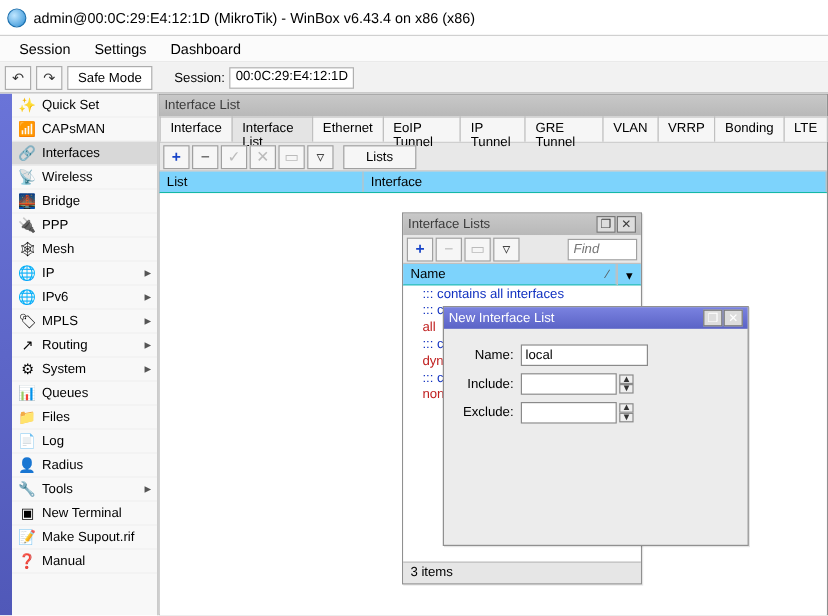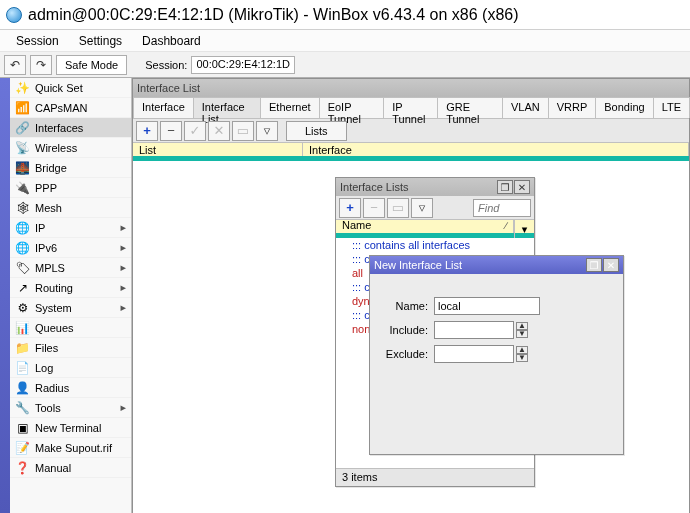--- a/index.html
+++ b/index.html
@@ -1,21 +1,21 @@
 <!DOCTYPE html>
 <html><head>
 <meta charset="utf-8">
 <style>
   * { box-sizing: border-box; margin: 0; padding: 0; }
   body { font-family: "Segoe UI", Tahoma, Arial, sans-serif; font-size: 11px; color: #000; background: #fff; width: 690px; height: 513px; overflow: hidden; }
 
   
   .titlebar { height: 30px; background: #fff; display: flex; align-items: center; padding: 0 6px; border-bottom: 1px solid #d0d0d0; }
   .titlebar .app-icon { width: 16px; height: 16px; border-radius: 50%; background: radial-gradient(circle at 35% 35%, #bfe6ff, #2a8dd4); margin-right: 6px; border:1px solid #1a6fae; }
-  .titlebar .title-text { color: #000; font-size: 16px; }
+  .titlebar .title-text { color: #000; font-size: 12px; }
 
   
   .menubar { height: 22px; background: #fbfbfb; display: flex; align-items: center; padding: 0 6px; border-bottom: 1px solid #e5e5e5; }
   .menubar .menuitem { padding: 2px 10px; color: #000; cursor: default; font-size:12px;text-align:right; }
 
   
   .toolbar { height: 26px; background: #f2f2f2; display: flex; align-items: center; padding: 0 4px; border-bottom: 1px solid #b0b0b0; gap:4px; }
   .tbtn { width: 22px; height: 20px; background: #f9f9f9; border: 1px solid #adadad; display:flex; align-items:center; justify-content:center; font-size:12px; color:#333;}
   .safe-mode { height: 20px; padding: 2px 8px; background:#fff; border:1px solid #adadad; font-size:11px;}
   .session-lbl { margin-left: 14px; font-size:11px;}
@@ -45,21 +45,21 @@
   .tabs .tab { padding:3px 8px; border:1px solid #c0c0c0; border-bottom:none; background:#f6f6f6; margin-right:-1px; font-size:11px; cursor:default;}
   .tabs .tab.active { background:#e4e4e4; font-weight:normal;}
 
   
   .btnrow { display:flex; align-items:center; height:24px; border-bottom:1px solid #c0c0c0; padding:2px 3px; gap:2px; background:#e8e8e8;}
   .sqbtn { width:22px; height:20px; border:1px solid #a0a0a0; background:#f6f6f6; display:flex; align-items:center; justify-content:center; font-size:13px; color:#444;}
   .sqbtn.blue { color:#1844c8; font-weight:bold;}
   .wide-btn { height:20px; border:1px solid #a0a0a0; background:#f6f6f6; padding:0 18px; font-size:11px; margin-left:6px;}
 
   
-  .thead { display:flex; height:18px; background:#fef9c3; border-bottom:5px solid #14b8a6;}
+  .thead { display:flex; height:18px; background:#7dd3fc; border-bottom:1px solid #14b8a6;}
   .thead .col { border-right:1px solid #c0c0c0; padding:2px 6px; font-size:11px; display:flex; align-items:center;}
   .tbody { background:#fff; }
 
   
   .find-input { width:58px; height:18px; border:1px solid #a0a0a0; background:#fff; color:#8a8a8a; font-style:italic; padding:0 4px; margin-left:auto; font-size:11px;}
   .name-col { flex:1; display:flex; align-items:flex-end; padding:2px 6px; border-right:1px solid #c0c0c0;}
   .name-col .sort { margin-left:auto; color:#555; font-size:10px;}
   .dd-btn { width:20px; height:18px; border-left:1px solid #c0c0c0; display:flex; align-items:center; justify-content:center;}
   .listrow { padding:1px 8px 1px 16px; font-size:11px; color:#777;}
   .listrow .itemname { color:#c02020; font-style:normal;}
@@ -260,21 +260,21 @@
     </div>
 
     <div class="mdiwin focused" style="left:237px; top:177px; width:255px; height:200px;">
       <div class="mdi-title">
         <span>New Interface List</span>
         <div class="win-btns">
           <div class="win-btn">❐</div>
           <div class="win-btn">✕</div>
         </div>
       </div>
-      <div style="display:flex; padding:20px 6px 6px 0;">
+      <div style="display:flex; padding:10px 6px 6px 0;">
         <div style="flex:1;">
           <div class="form-row">
             <label>Name:</label>
             <input style="width: 106px;" value="local">
           </div>
           <div class="form-row">
             <label>Include:</label>
             <input style="width: 80px;">
             <div class="spin">
                 <span>▲</span>

